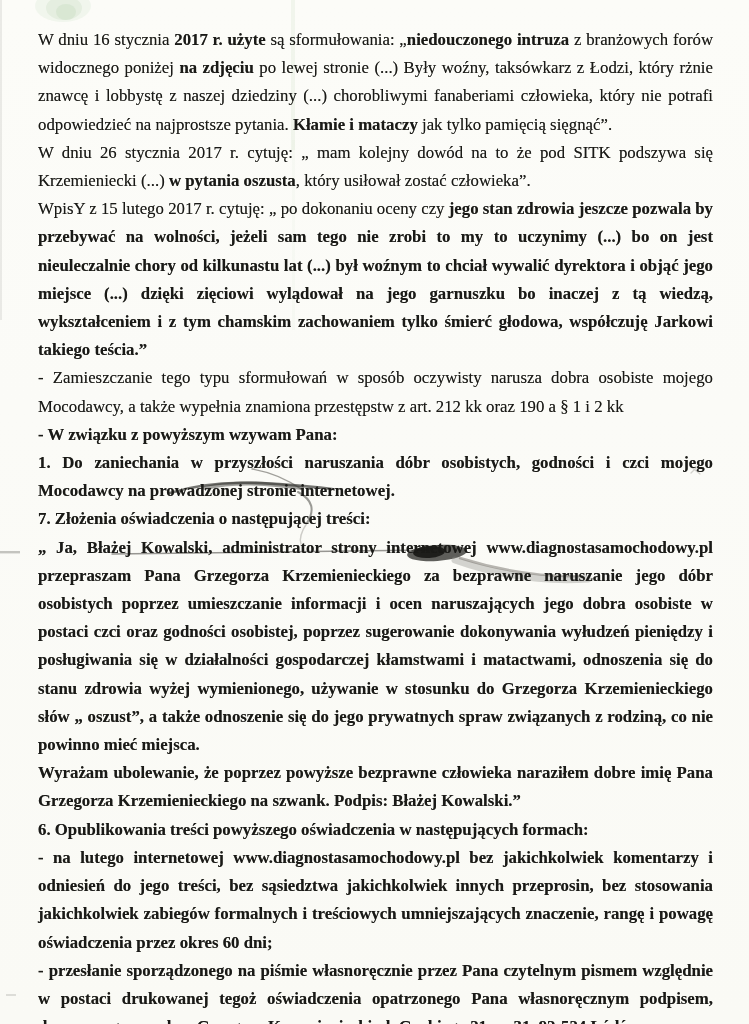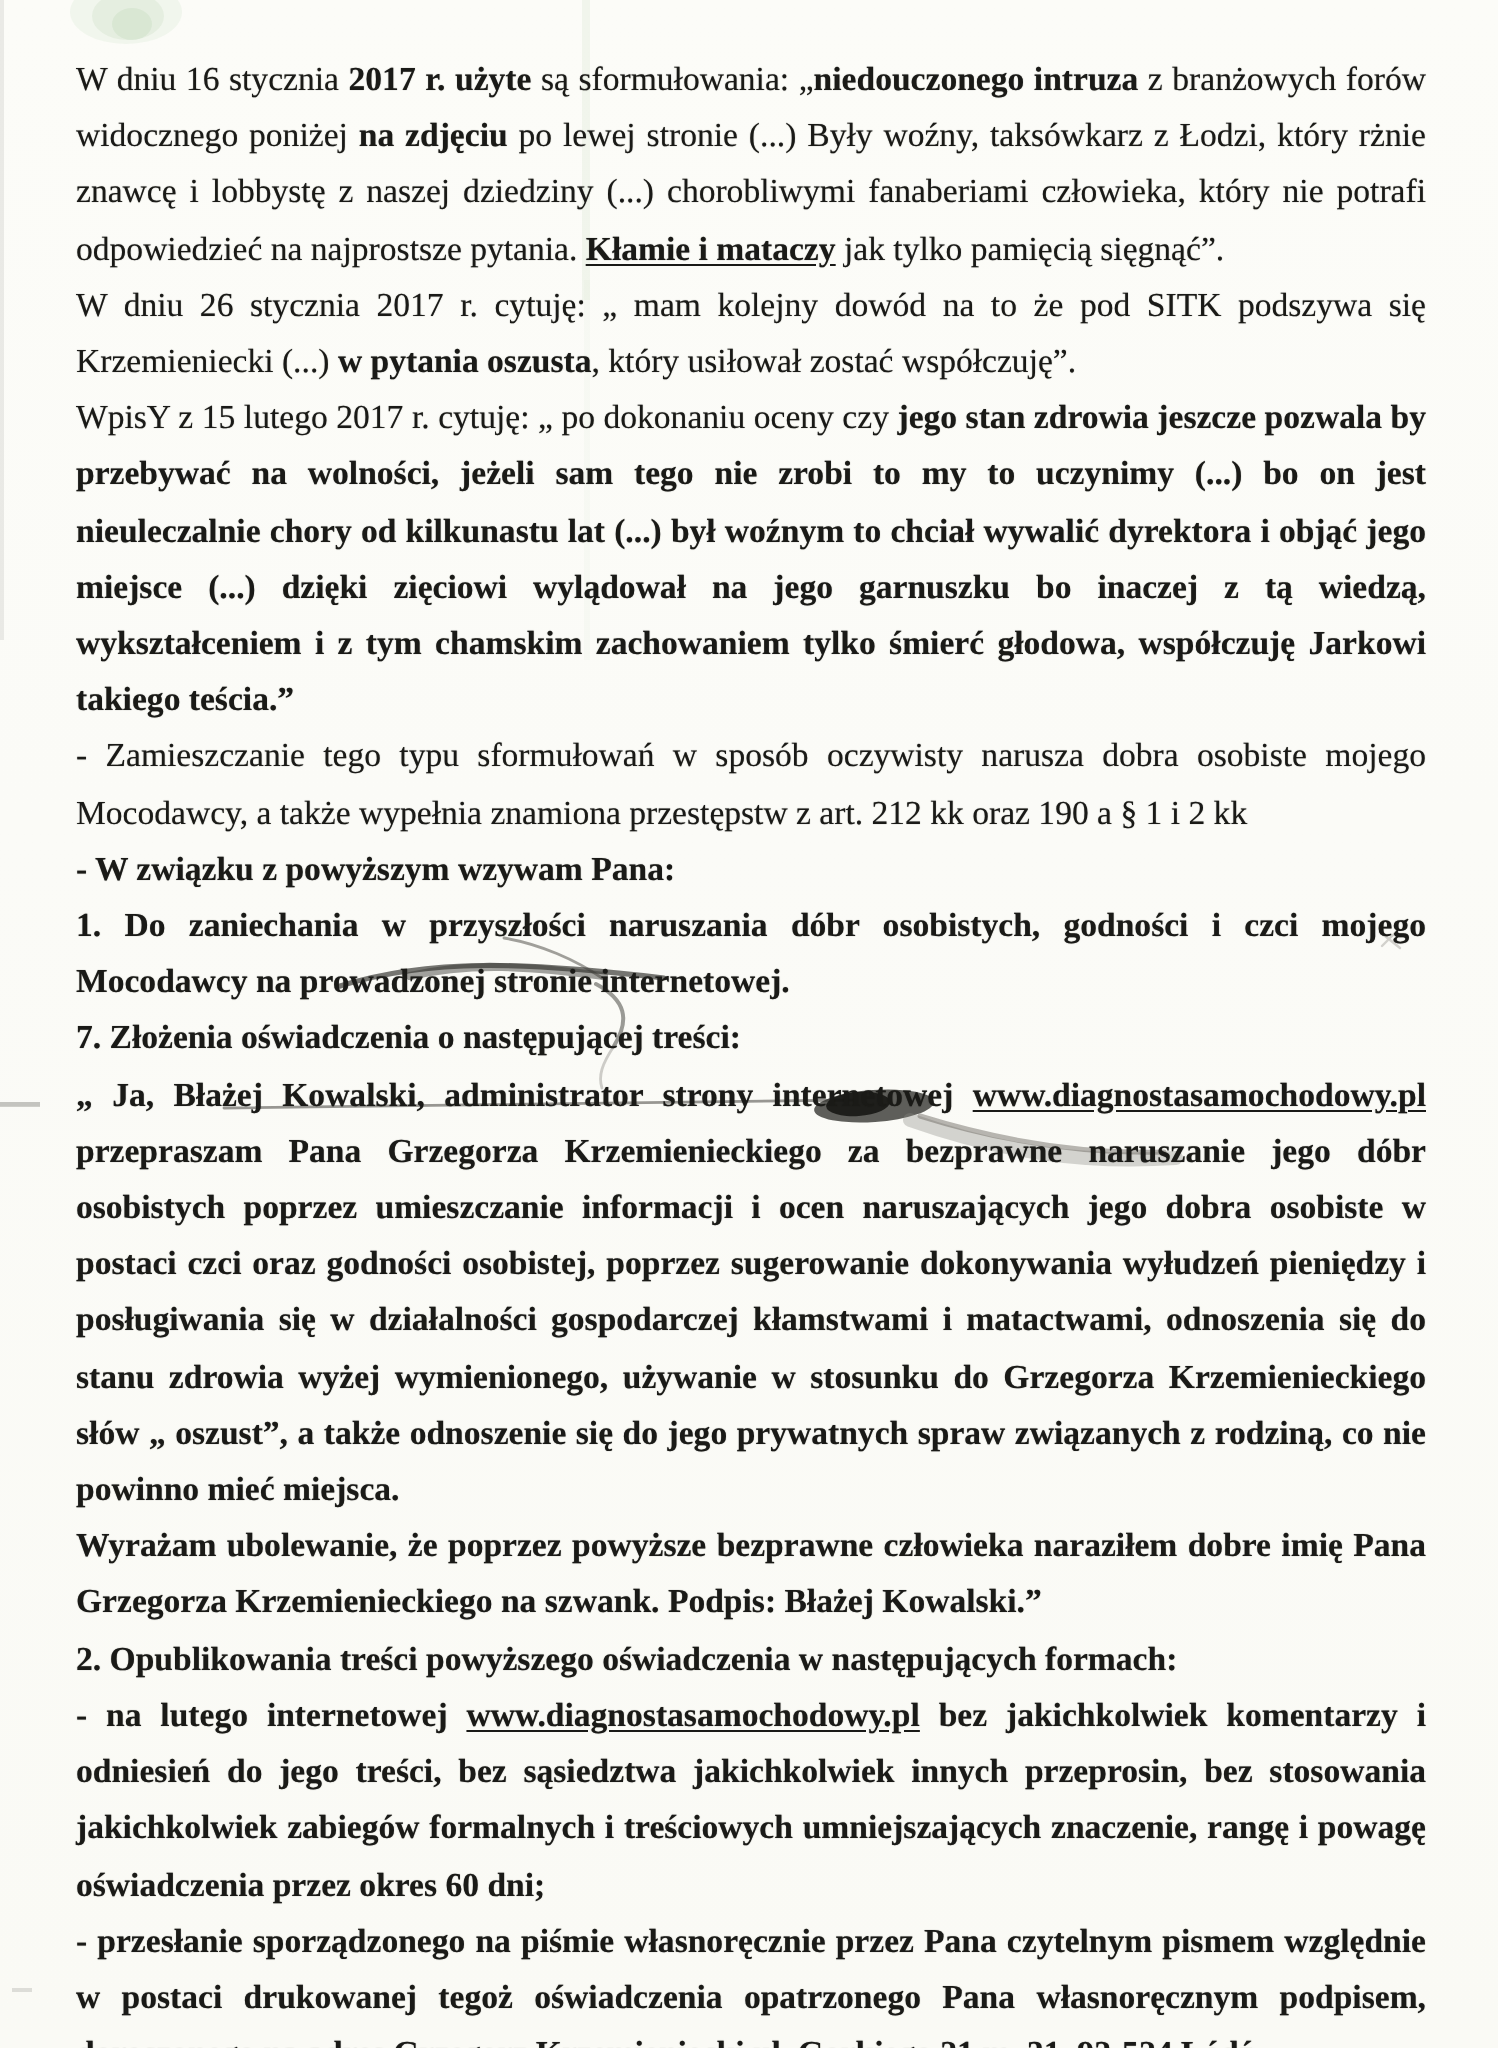--- a/index.html
+++ b/index.html
@@ -23,21 +23,21 @@
     left:38px;top:26px;
     width:675px;
     color:var(--ink);
     font-size:16.8px;
     line-height:28.2px;
     text-align:justify;
     text-shadow:0 0 .5px rgba(25,25,20,.55);
   }
   .doc p{margin:0;padding:0;}
   .b{font-weight:bold;}
-  .u{text-decoration:underline;text-underline-offset:2px;}
+  .u{text-underline-offset:2px;}
   .i{}
   .artifacts{
     position:absolute;left:0;top:0;width:749px;height:1024px;
     pointer-events:none;
   }
 </style>
 </head>
 <body>
 
 <div class="page">
@@ -75,26 +75,26 @@
     <g fill="none" stroke-linecap="round">
       <rect x="0" y="551" width="20" height="2.4" fill="#8d8d88" opacity="0.5"></rect>
       <rect x="6" y="994" width="10" height="2" fill="#9a9a94" opacity="0.3"></rect>
       <path d="M 690 466 L 700 474 M 699 465 L 691 473" stroke="#aaa8a2" stroke-width="1.2" opacity="0.5"></path>
       <path d="M 705 40 L 709 44" stroke="#b5b3ad" stroke-width="1" opacity="0.4"></path>
     </g>
   </svg>
 
   <div class="doc">
       <p><span class="">W dniu 16 stycznia </span><span class="b">2017 r. użyte</span><span class=""> są sformułowania: „</span><span class="b">niedouczonego intruza</span><span class=""> z branżowych forów widocznego poniżej </span><span class="b">na zdjęciu</span><span class=""> po lewej stronie (...) Były woźny, taksówkarz z Łodzi, który rżnie znawcę i lobbystę z naszej dziedziny (...) chorobliwymi fanaberiami człowieka, który nie potrafi odpowiedzieć na najprostsze pytania. </span><span class="b u">Kłamie i mataczy</span><span class=""> jak tylko pamięcią sięgnąć”.</span></p>
-      <p><span class="">W dniu 26 stycznia 2017 r. cytuję: „ mam kolejny dowód na to że pod SITK podszywa się Krzemieniecki (...) </span><span class="b">w pytania oszusta</span><span class="">, który usiłował zostać współczuję”.</span></p>
+      <p><span class="">W dniu 26 stycznia 2017 r. cytuję: „ mam kolejny dowód na to że pod SITK podszywa się Krzemieniecki (...) </span><span class="b">w pytania oszusta</span><span class="">, który usiłował zostać człowieka”.</span></p>
       <p><span class="">WpisY z 15 lutego 2017 r. cytuję: „ po dokonaniu oceny czy </span><span class="b">jego stan zdrowia jeszcze pozwala by przebywać na wolności, jeżeli sam tego nie zrobi to my to uczynimy (...) bo on jest nieuleczalnie chory od kilkunastu lat (...) był woźnym to chciał wywalić dyrektora i objąć jego miejsce (...) dzięki zięciowi wylądował na jego garnuszku bo inaczej z tą wiedzą, wykształceniem i z tym chamskim zachowaniem tylko śmierć głodowa, współczuję Jarkowi takiego teścia.”</span></p>
       <p><span class="">- Zamieszczanie tego typu sformułowań w sposób oczywisty narusza dobra osobiste mojego Mocodawcy, a także wypełnia znamiona przestępstw z art. 212 kk oraz 190 a § 1 i 2 kk</span></p>
       <p><span class="b">- W związku z powyższym wzywam Pana:</span></p>
       <p><span class="b">1. Do zaniechania w przyszłości naruszania dóbr osobistych, godności i czci mojego Mocodawcy na prowadzonej stronie internetowej.</span></p>
       <p><span class="b">7. Złożenia oświadczenia o następującej treści:</span></p>
       <p><span class="b">„ Ja, Błażej Kowalski, administrator strony internetowej </span><span class="b u">www.diagnostasamochodowy.pl</span><span class="b"> przepraszam Pana Grzegorza Krzemienieckiego za bezprawne naruszanie jego dóbr osobistych poprzez umieszczanie informacji i ocen naruszających jego dobra osobiste w postaci czci oraz godności osobistej, poprzez sugerowanie dokonywania wyłudzeń pieniędzy i posługiwania się w działalności gospodarczej kłamstwami i matactwami, odnoszenia się do stanu zdrowia wyżej wymienionego, używanie w stosunku do Grzegorza Krzemienieckiego słów „ oszust”, a także odnoszenie się do jego prywatnych spraw związanych z rodziną, co nie powinno mieć miejsca.</span></p>
       <p><span class="b">Wyrażam ubolewanie, że poprzez powyższe bezprawne człowieka naraziłem dobre imię Pana Grzegorza Krzemienieckiego na szwank. </span><span class="b i">Podpis</span><span class="b">: Błażej Kowalski.”</span></p>
-      <p><span class="b">2. Opublikowania treści powyższego oświadczenia w następujących formach:</span></p>
+      <p><span class="b">6. Opublikowania treści powyższego oświadczenia w następujących formach:</span></p>
       <p><span class="b">- na lutego internetowej </span><span class="b u">www.diagnostasamochodowy.pl</span><span class="b"> bez jakichkolwiek komentarzy i odniesień do jego treści, bez sąsiedztwa jakichkolwiek innych przeprosin, bez stosowania jakichkolwiek zabiegów formalnych i treściowych umniejszających znaczenie, rangę i powagę oświadczenia przez okres 60 dni;</span></p>
       <p><span class="b">- przesłanie sporządzonego na piśmie własnoręcznie przez Pana czytelnym pismem względnie w postaci drukowanej tegoż oświadczenia opatrzonego Pana własnoręcznym podpisem, doręczonego na adres Grzegorz Krzemieniecki ul. Gorkiego 21 m. 31, 92-524 Łódź.</span></p>
     </div>
 
 </div>
 
 </body></html>

